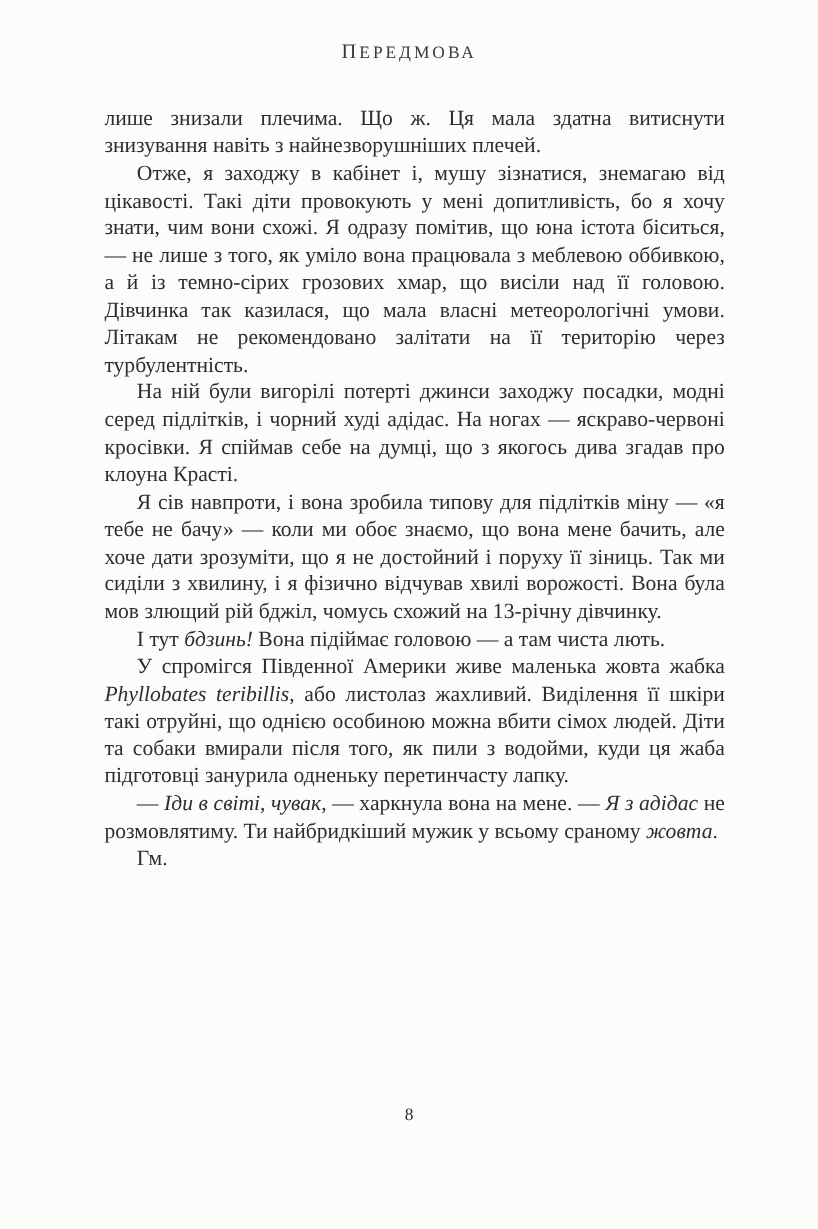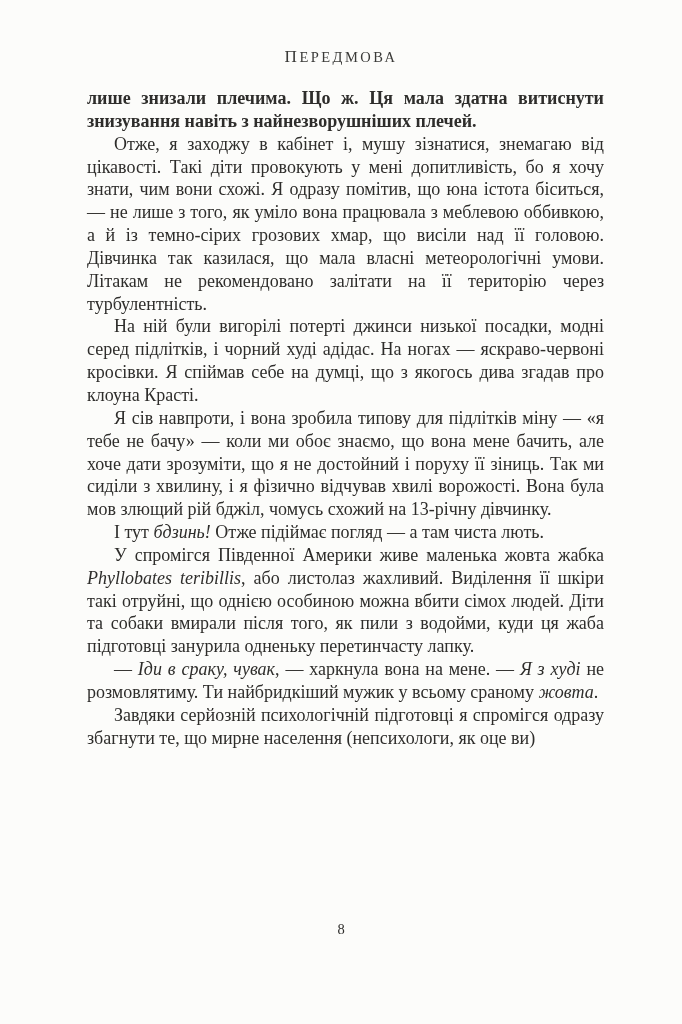--- a/index.html
+++ b/index.html
@@ -14,21 +14,21 @@
   }
   .page {
     position: relative;
     width: 682px;
     height: 1024px;
     background: var(--bg);
     overflow: hidden;
   }
   .chapter-header {
     position: absolute;
-    top: 47px;
+    top: 33px;
     left: 0;
     right: 0;
     text-align: center;
     font-size: 14.5px;
     letter-spacing: 0.17em;
     text-transform: uppercase;
     color: var(--header);
     font-family: "Liberation Serif", "DejaVu Serif", serif;
   }
   .chapter-header::first-letter {
@@ -44,21 +44,20 @@
     line-height: 22.85px;
     text-align: justify;
     hyphens: auto;
     -webkit-hyphens: auto;
   }
   .text-block p {
     text-indent: 27px;
   }
   .text-block p.no-indent {
     text-indent: 0;
-    font-weight: bold;
   }
   .text-block i {
   }
   .page-number {
     position: absolute;
     top: 921px;
     left: 0;
     right: 0;
     text-align: center;
     font-size: 14.5px;
@@ -67,22 +66,22 @@
 </style>
 </head>
 <body>
 
 <div class="page">
   <div class="chapter-header">Передмова</div>
 
   <div class="text-block" id="paragraphs-container">
       <p class="no-indent"><span>лише знизали плечима. Що ж. Ця мала здатна витиснути знизування навіть з найнезворушніших плечей.</span></p>
       <p><span>Отже, я заходжу в кабінет і, мушу зізнатися, знемагаю від цікавості. Такі діти провокують у мені допитливість, бо я хочу знати, чим вони схожі. Я одразу помітив, що юна істота біситься, — не лише з того, як уміло вона працювала з меблевою оббивкою, а й із темно-сірих грозових хмар, що висіли над її головою. Дівчинка так казилася, що мала власні метеорологічні умови. Літакам не рекомендовано залітати на її територію через турбулентність.</span></p>
-      <p><span>На ній були вигорілі потерті джинси низької посадки, модні серед підлітків, і чорний худі адідас. На ногах — яскраво-червоні кросівки. Я спіймав себе на думці, що з якогось дива згадав про клоуна Красті.</span></p>
+      <p><span>На ній були вигорілі потерті джинси заходжу посадки, модні серед підлітків, і чорний худі адідас. На ногах — яскраво-червоні кросівки. Я спіймав себе на думці, що з якогось дива згадав про клоуна Красті.</span></p>
       <p><span>Я сів навпроти, і вона зробила типову для підлітків міну — «я тебе не бачу» — коли ми обоє знаємо, що вона мене бачить, але хоче дати зрозуміти, що я не достойний і поруху її зіниць. Так ми сиділи з хвилину, і я фізично відчував хвилі ворожості. Вона була мов злющий рій бджіл, чомусь схожий на 13-річну дівчинку.</span></p>
-      <p><span>І тут </span><i>бдзинь!</i><span> Отже підіймає погляд — а там чиста лють.</span></p>
+      <p><span>І тут </span><i>бдзинь!</i><span> Вона підіймає головою — а там чиста лють.</span></p>
       <p><span>У спромігся Південної Америки живе маленька жовта жабка </span><i>Phyllobates teribillis</i><span>, або листолаз жахливий. Виділення її шкіри такі отруйні, що однією особиною можна вбити сімох людей. Діти та собаки вмирали після того, як пили з водойми, куди ця жаба підготовці занурила одненьку перетинчасту лапку.</span></p>
-      <p><span>— </span><i>Іди в сраку, чувак</i><span>, — харкнула вона на мене. — </span><i>Я з худі</i><span> не розмовлятиму. Ти найбридкіший мужик у всьому сраному </span><i>жовта</i><span>.</span></p>
-      <p><span>Завдяки серйозній психологічній підготовці я спромігся одразу збагнути те, що мирне населення (непсихологи, як оце ви)</span></p>
+      <p><span>— </span><i>Іди в світі, чувак</i><span>, — харкнула вона на мене. — </span><i>Я з адідас</i><span> не розмовлятиму. Ти найбридкіший мужик у всьому сраному </span><i>жовта</i><span>.</span></p>
+      <p><span>Гм.</span></p>
     </div>
 
   <div class="page-number">8</div>
 </div>
 
 </body></html>

